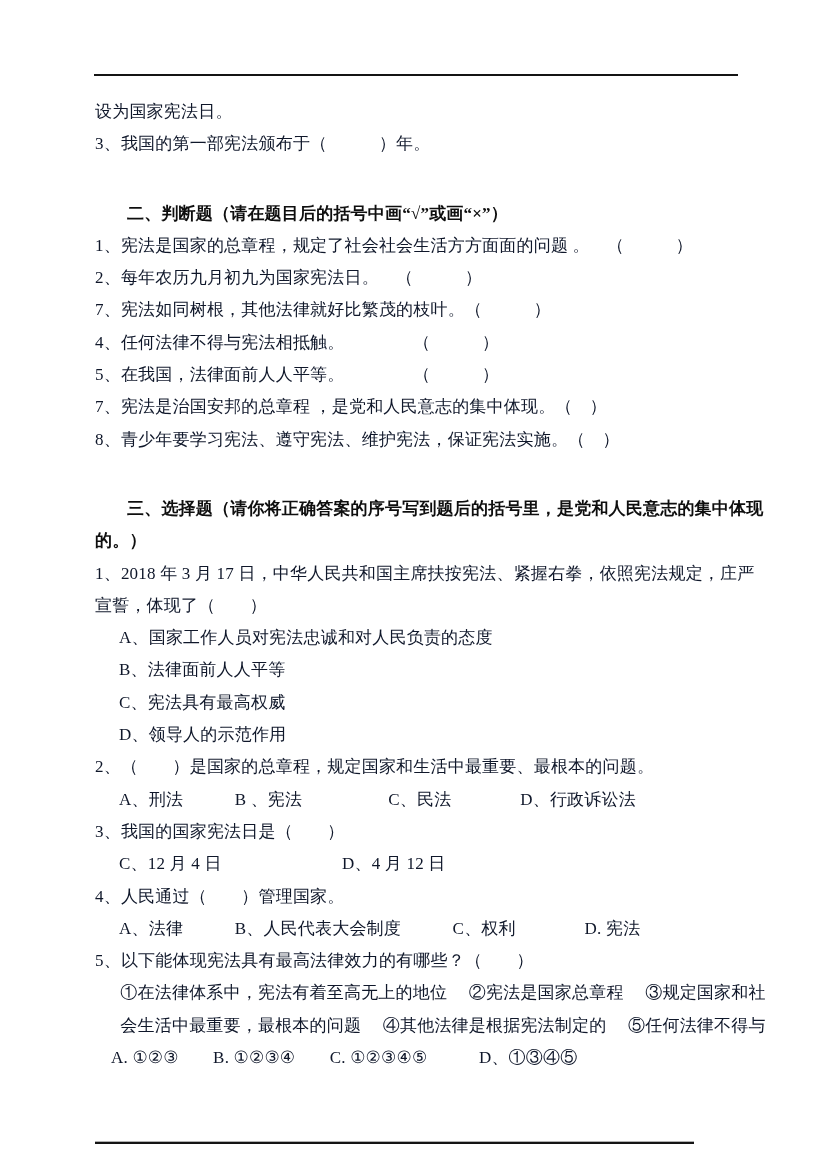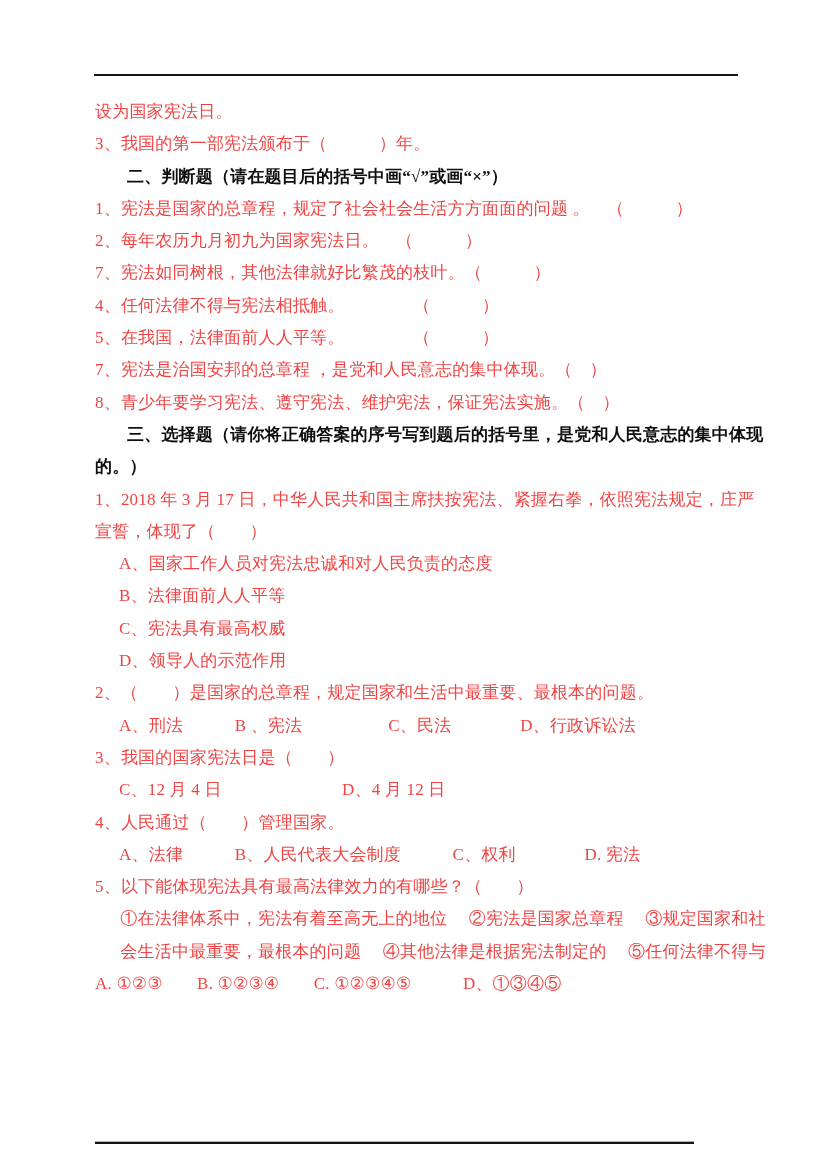--- a/index.html
+++ b/index.html
@@ -35,32 +35,32 @@
   .content {
     position: absolute;
     left: 95px;
     top: 96px;
     width: 690px;
   }
   .line {
     font-size: 17px;
     line-height: 32.3px;
     height: 32.3px;
-    color: #ef4444;
+    color: #0f172a;
     white-space: pre;
     letter-spacing: 0.2px;
   }
   .line.bold {
     font-weight: bold;
     color: #0e0e0e;
   }
-  .ind-sec  { margin-left: 32px; }   
+  .ind-sec  { margin-left: 32px; margin-top: 37px; }   
   .ind-opt  { margin-left: 24px; }   
   .ind-item { margin-left: 6px; text-align: center;  }   
-  .ind-ans  { margin-left: 0;  }   
+  .ind-ans  { margin-left: 16px;  }   
 </style>
 </head>
 <body>
 
 <div class="page">
 
   <div class="rule rule-top"></div>
 
   <div class="content">
     <div class="line">设为国家宪法日。</div>

